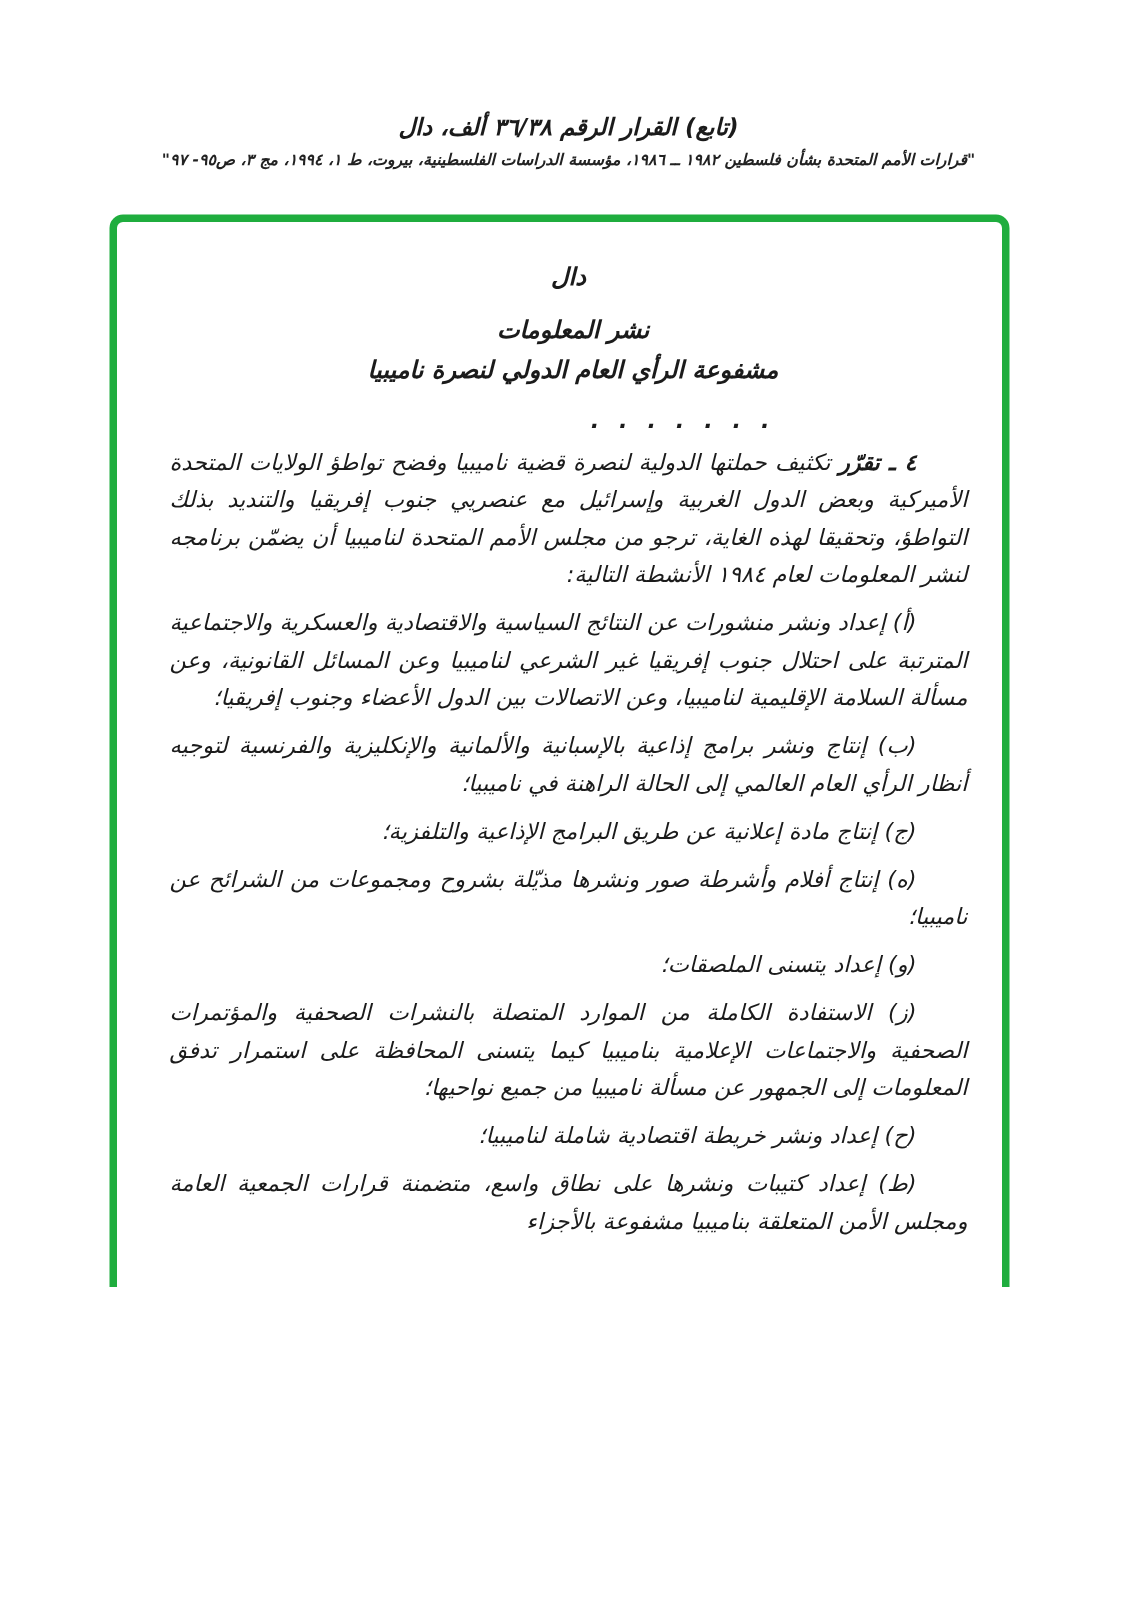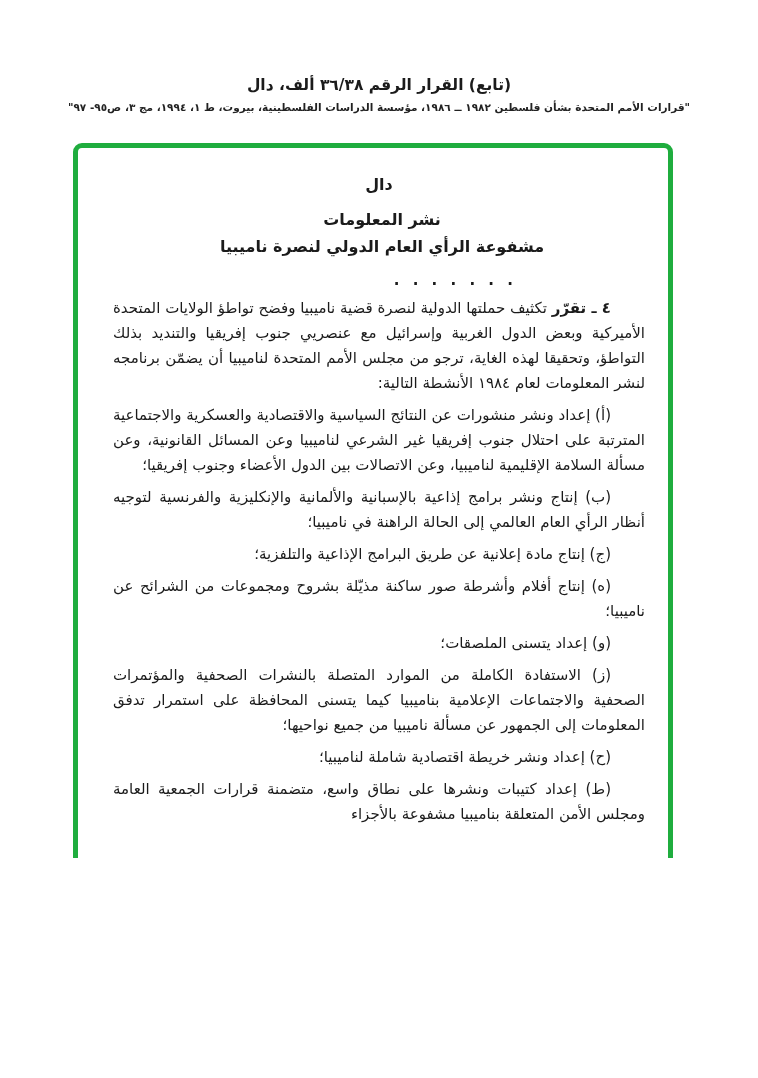--- a/index.html
+++ b/index.html
@@ -4,20 +4,21 @@
 <style>
   html, body { margin: 0; padding: 0; background: #ffffff; }
   .page {
     position: relative;
     width: 758px;
     height: 858px;
     background: #ffffff;
     overflow: hidden;
     font-family: "DejaVu Sans", sans-serif;
     color: #1b1b1b;
+    font-style: italic;
   }
   
   .hdr {
     position: absolute;
     top: 76px;
     left: 20px;
     right: 20px;
     text-align: center;
     direction: rtl;
   }
@@ -117,21 +118,21 @@
     <div class="sec-letter">دال</div>
     <div class="doc-title">نشر المعلومات</div>
     <div class="doc-title last">مشفوعة الرأي العام الدولي لنصرة ناميبيا</div>
     <div class="dots">. . . . . . .</div>
 
     <p class="para"><b>٤ ـ تقرّر</b> <span>تكثيف حملتها الدولية لنصرة قضية ناميبيا وفضح تواطؤ الولايات المتحدة الأميركية وبعض الدول الغربية وإسرائيل مع عنصريي جنوب إفريقيا والتنديد بذلك التواطؤ، وتحقيقا لهذه الغاية، ترجو من مجلس الأمم المتحدة لناميبيا أن يضمّن برنامجه لنشر المعلومات لعام ١٩٨٤ الأنشطة التالية:</span></p>
 
     <p class="para">(أ) إعداد ونشر منشورات عن النتائج السياسية والاقتصادية والعسكرية والاجتماعية المترتبة على احتلال جنوب إفريقيا غير الشرعي لناميبيا وعن المسائل القانونية، وعن مسألة السلامة الإقليمية لناميبيا، وعن الاتصالات بين الدول الأعضاء وجنوب إفريقيا؛</p>
     <p class="para">(ب) إنتاج ونشر برامج إذاعية بالإسبانية والألمانية والإنكليزية والفرنسية لتوجيه أنظار الرأي العام العالمي إلى الحالة الراهنة في ناميبيا؛</p>
     <p class="para">(ج) إنتاج مادة إعلانية عن طريق البرامج الإذاعية والتلفزية؛</p>
-    <p class="para">(ه) إنتاج أفلام وأشرطة صور ساكنة مذيّلة بشروح ومجموعات من الشرائح عن ناميبيا؛</p>
+    <p class="para">(ه) إنتاج أفلام وأشرطة صور ونشرها مذيّلة بشروح ومجموعات من الشرائح عن ناميبيا؛</p>
     <p class="para">(و) إعداد يتسنى الملصقات؛</p>
     <p class="para">(ز) الاستفادة الكاملة من الموارد المتصلة بالنشرات الصحفية والمؤتمرات الصحفية والاجتماعات الإعلامية بناميبيا كيما يتسنى المحافظة على استمرار تدفق المعلومات إلى الجمهور عن مسألة ناميبيا من جميع نواحيها؛</p>
     <p class="para">(ح) إعداد ونشر خريطة اقتصادية شاملة لناميبيا؛</p>
     <p class="para">(ط) إعداد كتيبات ونشرها على نطاق واسع، متضمنة قرارات الجمعية العامة ومجلس الأمن المتعلقة بناميبيا مشفوعة بالأجزاء</p>
   </div>
 
   <div class="pagenum">٤</div>
 
 </div>
 

